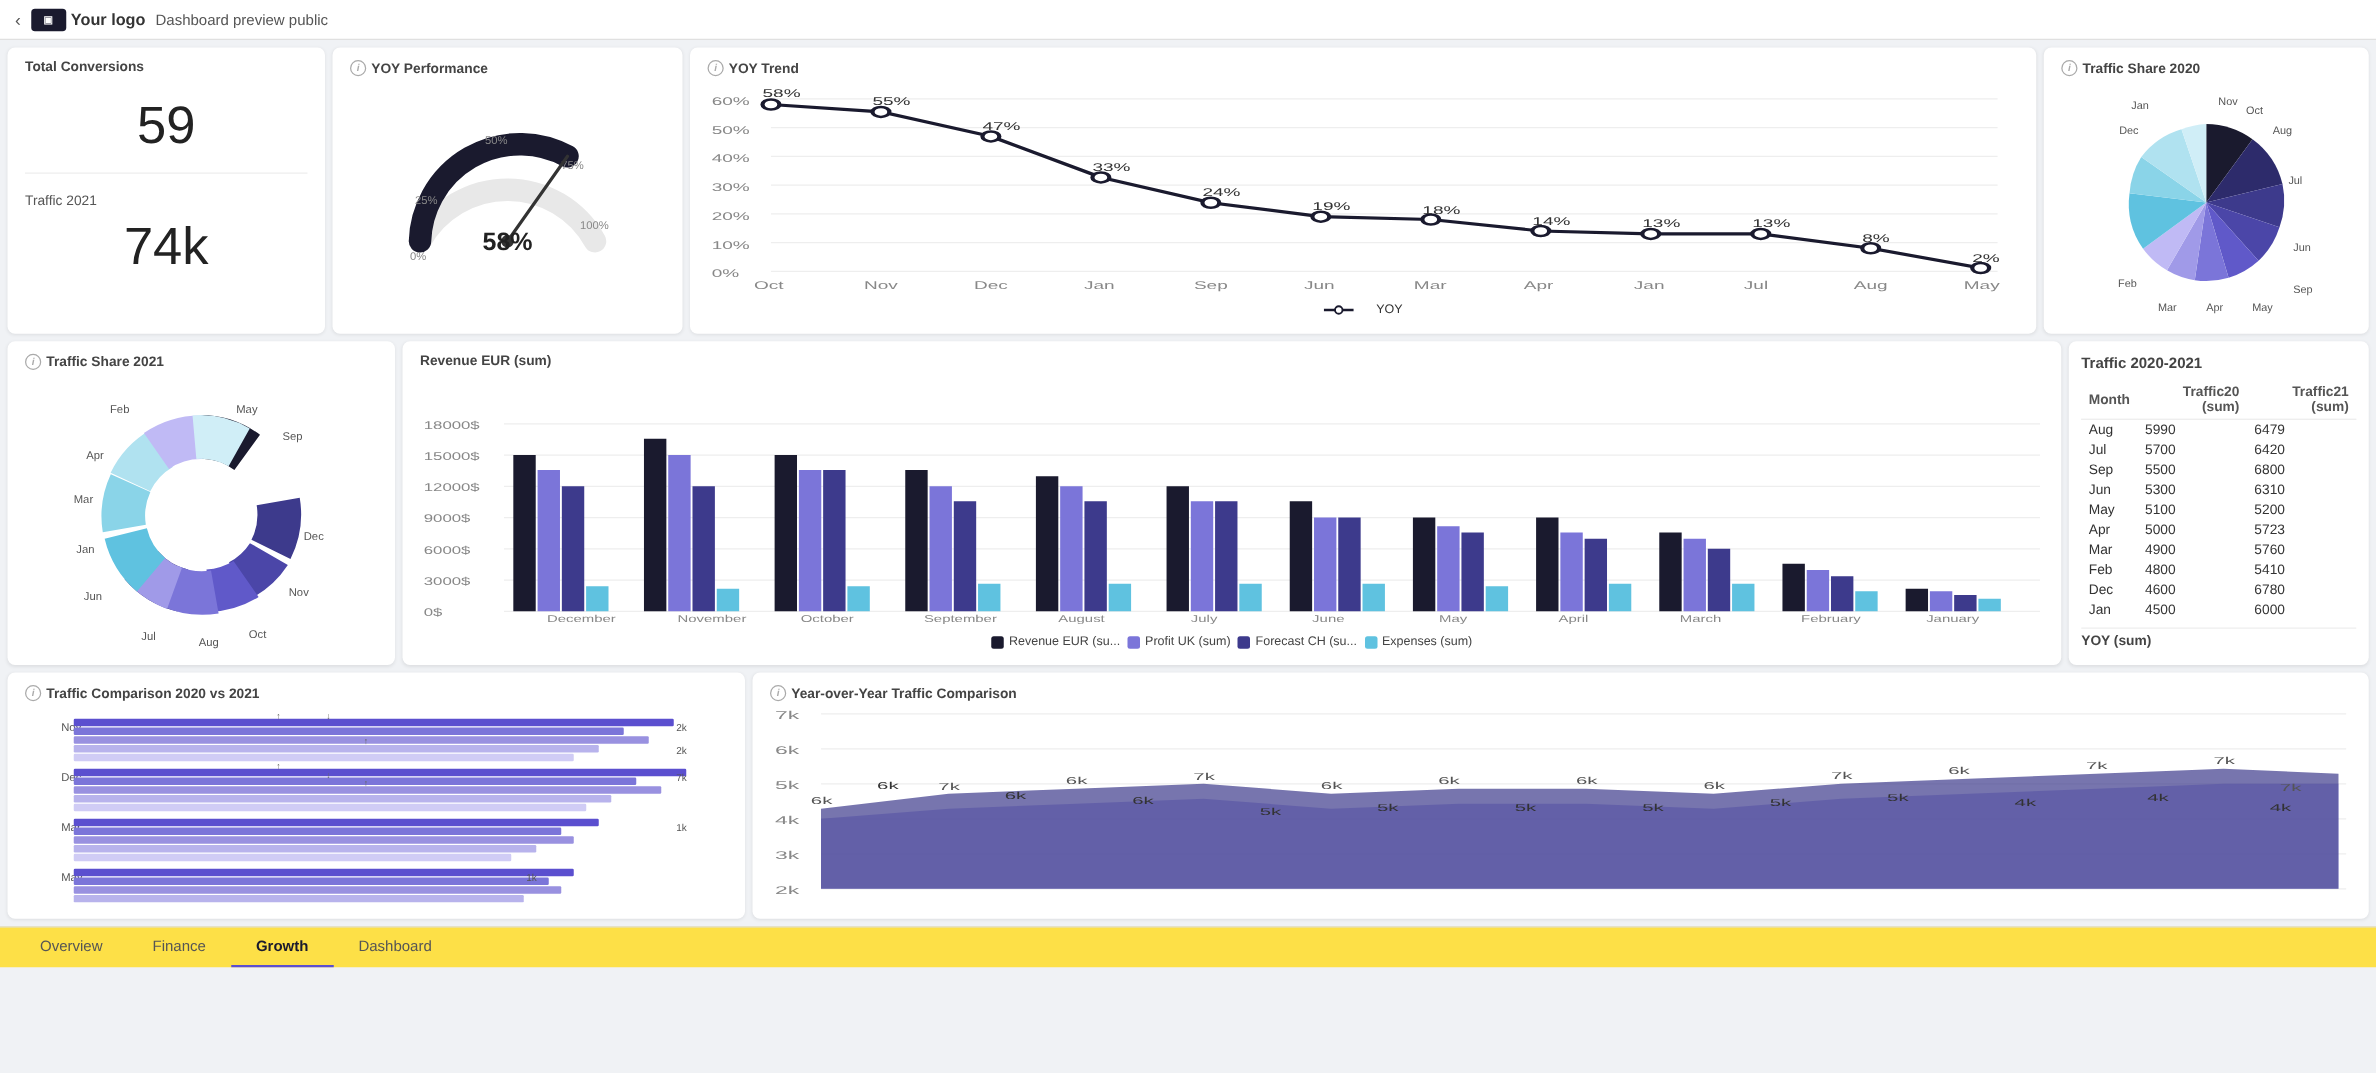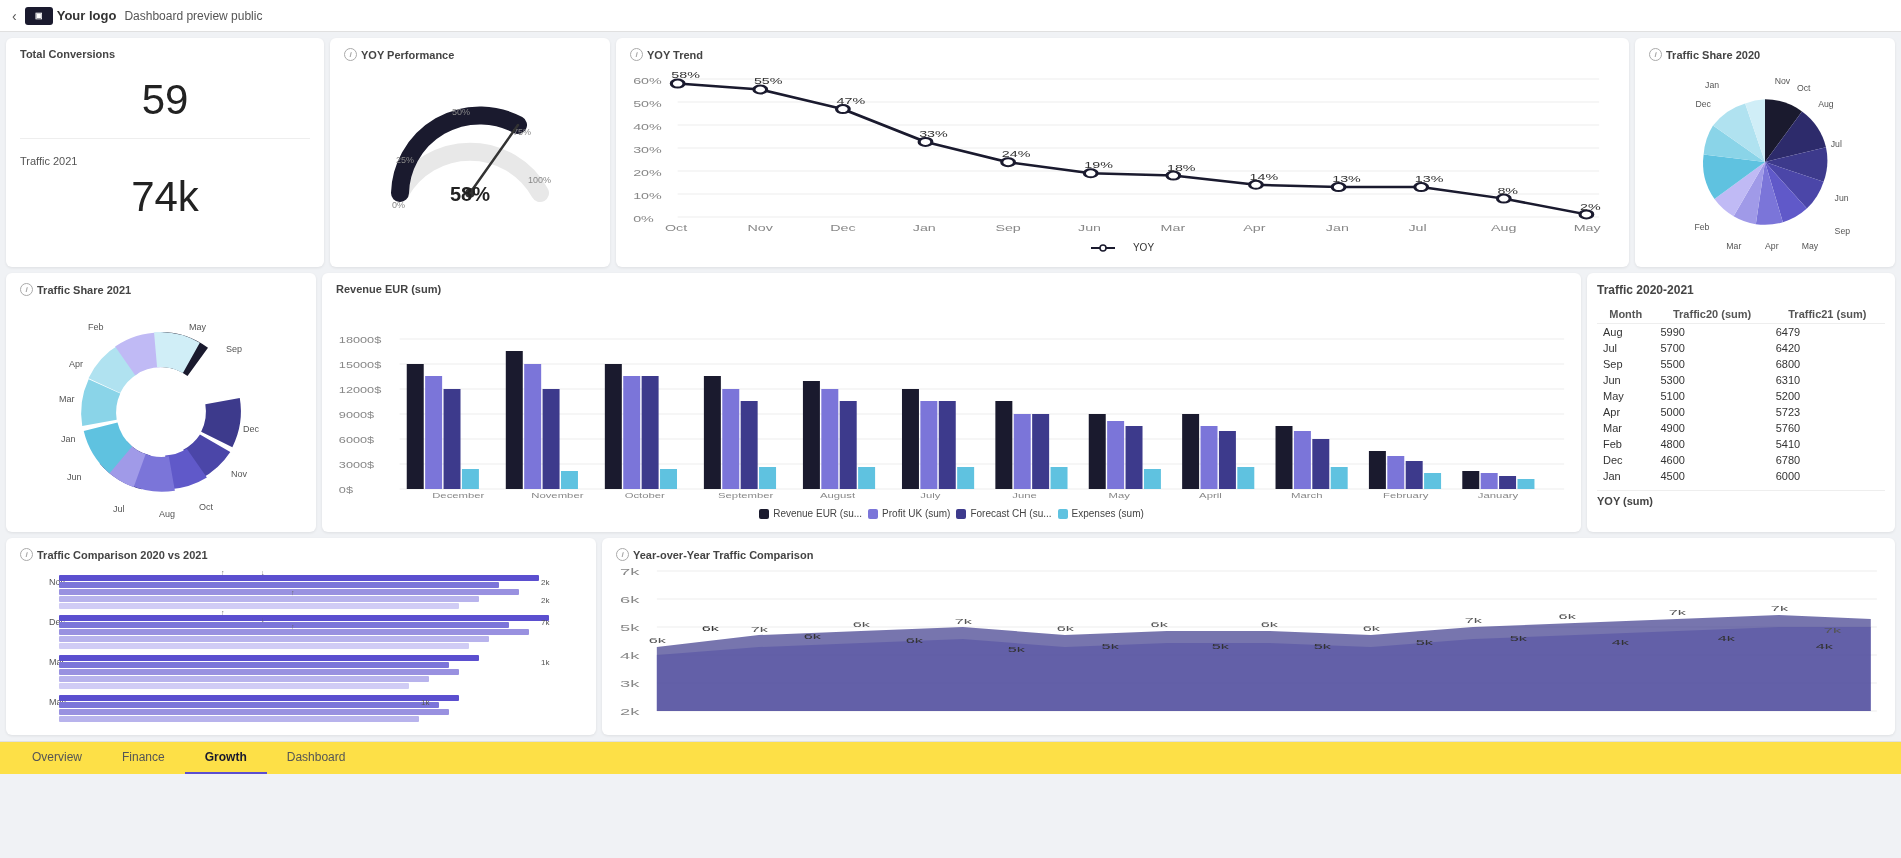--- a/index.html
+++ b/index.html
@@ -47,41 +47,41 @@
       display: inline-flex;
       align-items: center;
       justify-content: center;
       font-size: 8px;
       color: #aaa;
       font-style: italic;
       font-weight: bold;
     }
 
     
-    .card-total-conversions { width: 318px; min-height: 160px; }
+    .card-total-conversions { width: 254px; min-height: 160px; }
     .card-yoy-performance { width: 280px; }
     .card-yoy-trend { flex: 1; }
     .card-traffic-share-2020 { width: 260px; }
 
     .big-number { font-size: 42px; font-weight: 300; color: #222; text-align: center; padding: 10px 0; }
     .sub-label { font-size: 11px; color: #555; font-weight: 500; margin-top: 16px; }
     .sub-number { font-size: 42px; font-weight: 300; color: #222; text-align: center; padding: 6px 0; }
 
     
     .gauge-container { display: flex; flex-direction: column; align-items: center; padding: 6px 0; }
     .gauge-value { font-size: 20px; font-weight: 600; color: #222; margin-top: -10px; }
 
     
     .card-traffic-share-2021 { width: 310px; }
     .card-revenue-eur { flex: 1; }
-    .card-traffic-2020-2021 { width: 308px; padding: 10px 10px; }
+    .card-traffic-2020-2021 { width: 240px; padding: 10px 10px; }
 
     
     .traffic-table { width: 100%; border-collapse: collapse; font-size: 11px; }
-    .traffic-table th { text-align: center; color: #555; font-weight: 600; padding: 3px 6px; border-bottom: 1px solid #eee; }
+    .traffic-table th { text-align: right; color: #555; font-weight: 600; padding: 3px 6px; border-bottom: 1px solid #eee; }
     .traffic-table td { padding: 2px 6px; color: #333; }
 
     
     .card-traffic-comparison { width: 590px; }
     .card-yoy-traffic-comparison { flex: 1; }
 
     
     .tab-bar {
       background: #fde047;
       display: flex;

